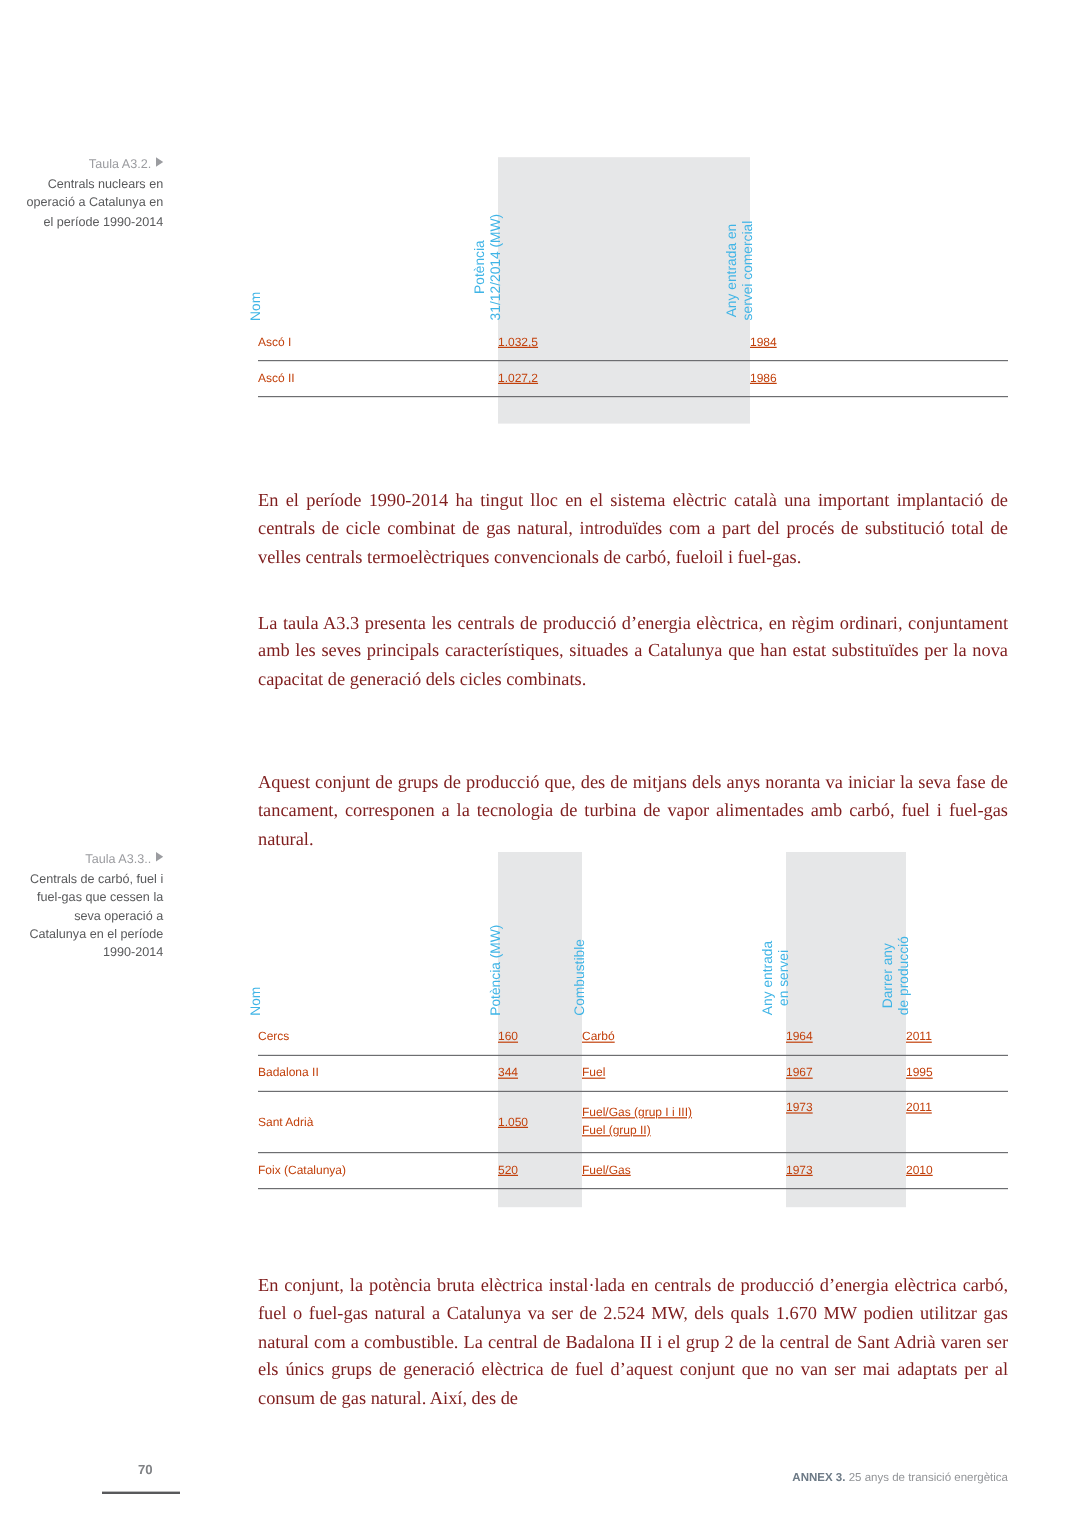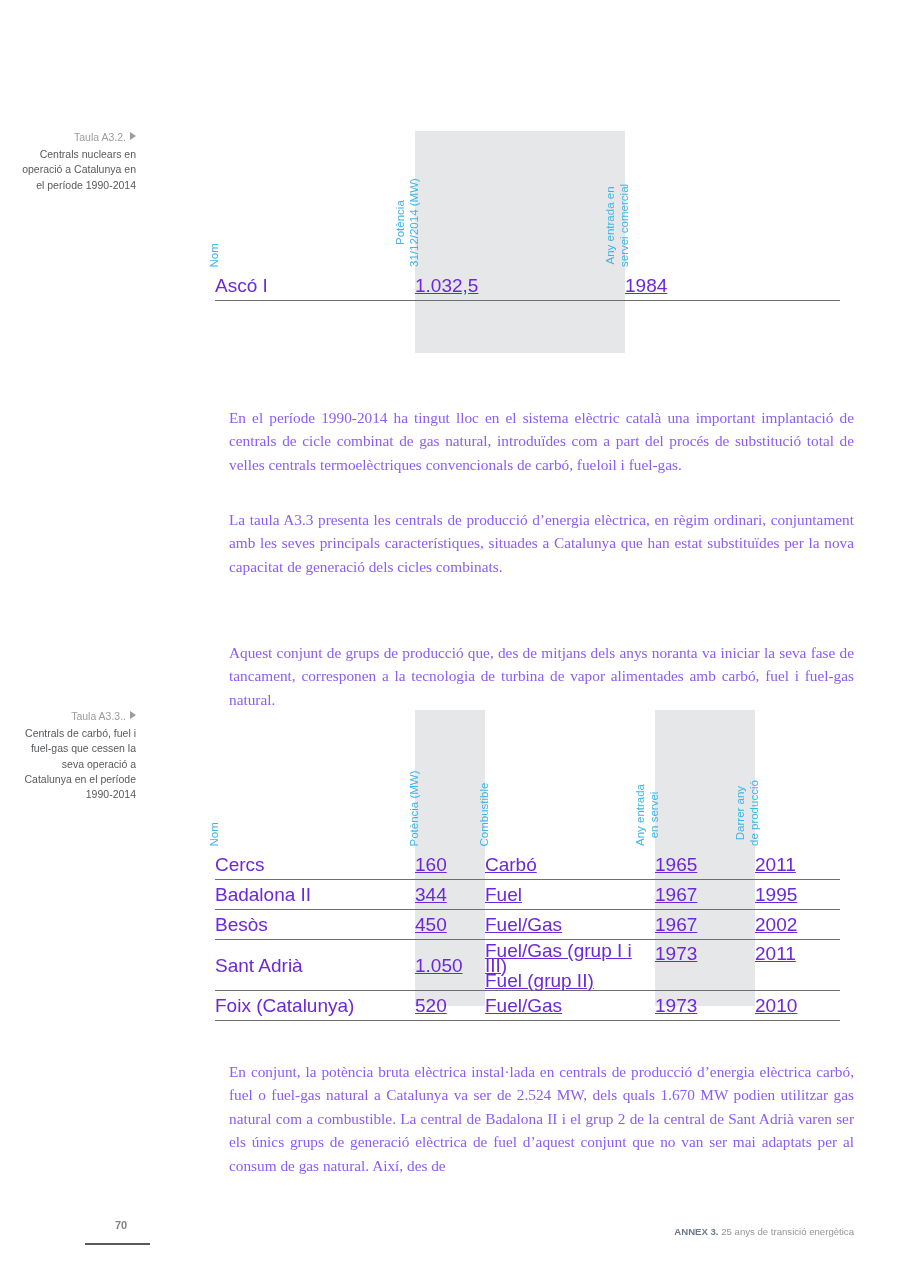--- a/index.html
+++ b/index.html
@@ -95,39 +95,39 @@
     white-space: nowrap;
     color: #3fb4e6;
     font-size: 11.5px;
     line-height: 13.5px;
     font-family: "Liberation Sans", sans-serif;
   }
   .rot span { display: block; }
   .drow td {
     border-bottom: 1px solid #6d6e71;
     height: 29px;
-    font-size: 19px;
-    color: #6d28d9;
+    font-size: 10px;
+    color: #c2410c;
     line-height: 15px;
   }
   .drow.tall td { height: 44px; }
   .drow.last td { border-bottom: 1.3px solid #6d6e71; }
   .cell-pad { padding-left: 6px; }
   .cell-pad2 { padding-left: 8px; text-decoration: underline; }
   .sub { display: block; }
 
   
   .para {
     position: absolute;
-    left: 229px;
+    left: 215px;
     width: 625px;
     font-family: "Liberation Serif", serif;
     font-size: 15.3px;
     line-height: 23.4px;
-    color: #8b5cf6;
+    color: #7f1d1d;
     text-align: justify;
     text-justify: inter-word;
   }
 
   
   .pagenum {
     position: absolute;
     left: 115px;
     top: 1219px;
     font-size: 11px;
@@ -138,21 +138,21 @@
   .pagerule {
     position: absolute;
     left: 85px;
     top: 1243px;
     width: 65px;
     height: 2px;
     background: #58595b;
   }
   .footer-right {
     position: absolute;
-    right: 52px;
+    right: 66px;
     top: 1226px;
     font-size: 9.6px;
     color: #939598;
     font-family: "Liberation Sans", sans-serif;
     white-space: nowrap;
   }
   .footer-right b {
     color: #6d7a86;
     font-weight: bold;
   }
@@ -192,20 +192,25 @@
           <span class="rot">
             <span>Any entrada en</span>
             <span>servei comercial</span>
           </span>
         </th>
       </tr>
       <tr class="drow">
         <td class="cell-pad">Ascó I</td>
         <td class="cell-pad2">1.032,5</td>
         <td class="cell-pad2">1984</td>
+      </tr>
+      <tr class="drow">
+        <td class="cell-pad">Ascó II</td>
+        <td class="cell-pad2">1.027,2</td>
+        <td class="cell-pad2">1986</td>
       </tr>
     </tbody>
       </table>
   </div>
 
   <div class="para" style="top:406px;">En el període 1990-2014 ha tingut lloc en el sistema elèctric català una important implantació de centrals de cicle combinat de gas natural, introduïdes com a part del procés de substitució total de velles centrals termoelèctriques convencionals de carbó, fueloil i fuel-gas.</div>
   <div class="para" style="top:508px;">La taula A3.3 presenta les centrals de producció d’energia elèctrica, en règim ordinari, conjuntament amb les seves principals característiques, situades a Catalunya que han estat substituïdes per la nova capacitat de generació dels cicles combinats.</div>
   <div class="para" style="top:593px;margin-top:48px;">Aquest conjunt de grups de producció que, des de mitjans dels anys noranta va iniciar la seva fase de tancament, corresponen a la tecnologia de turbina de vapor alimentades amb carbó, fuel i fuel-gas natural.</div>
 
   <div class="caption" style="top:709px;">
@@ -251,36 +256,29 @@
           <span class="rot">
             <span>Darrer any</span>
             <span>de producció</span>
           </span>
         </th>
       </tr>
       <tr class="drow">
         <td class="cell-pad">Cercs</td>
         <td class="cell-pad2">160</td>
         <td class="cell-pad2">Carbó</td>
-        <td class="cell-pad2">1965</td>
+        <td class="cell-pad2">1964</td>
         <td class="cell-pad2">2011</td>
       </tr>
       <tr class="drow">
         <td class="cell-pad">Badalona II</td>
         <td class="cell-pad2">344</td>
         <td class="cell-pad2">Fuel</td>
         <td class="cell-pad2">1967</td>
         <td class="cell-pad2">1995</td>
-      </tr>
-      <tr class="drow">
-        <td class="cell-pad">Besòs</td>
-        <td class="cell-pad2">450</td>
-        <td class="cell-pad2">Fuel/Gas</td>
-        <td class="cell-pad2">1967</td>
-        <td class="cell-pad2">2002</td>
       </tr>
       <tr class="drow tall">
         <td class="cell-pad">Sant Adrià</td>
         <td class="cell-pad2">1.050</td>
         <td class="cell-pad2">
           <span class="sub">Fuel/Gas (grup I i III)</span>
           <span class="sub">Fuel (grup II)</span>
         </td>
         <td class="cell-pad2" style="vertical-align:top; padding-top:6px;">1973</td>
         <td class="cell-pad2" style="vertical-align:top; padding-top:6px;">2011</td>

